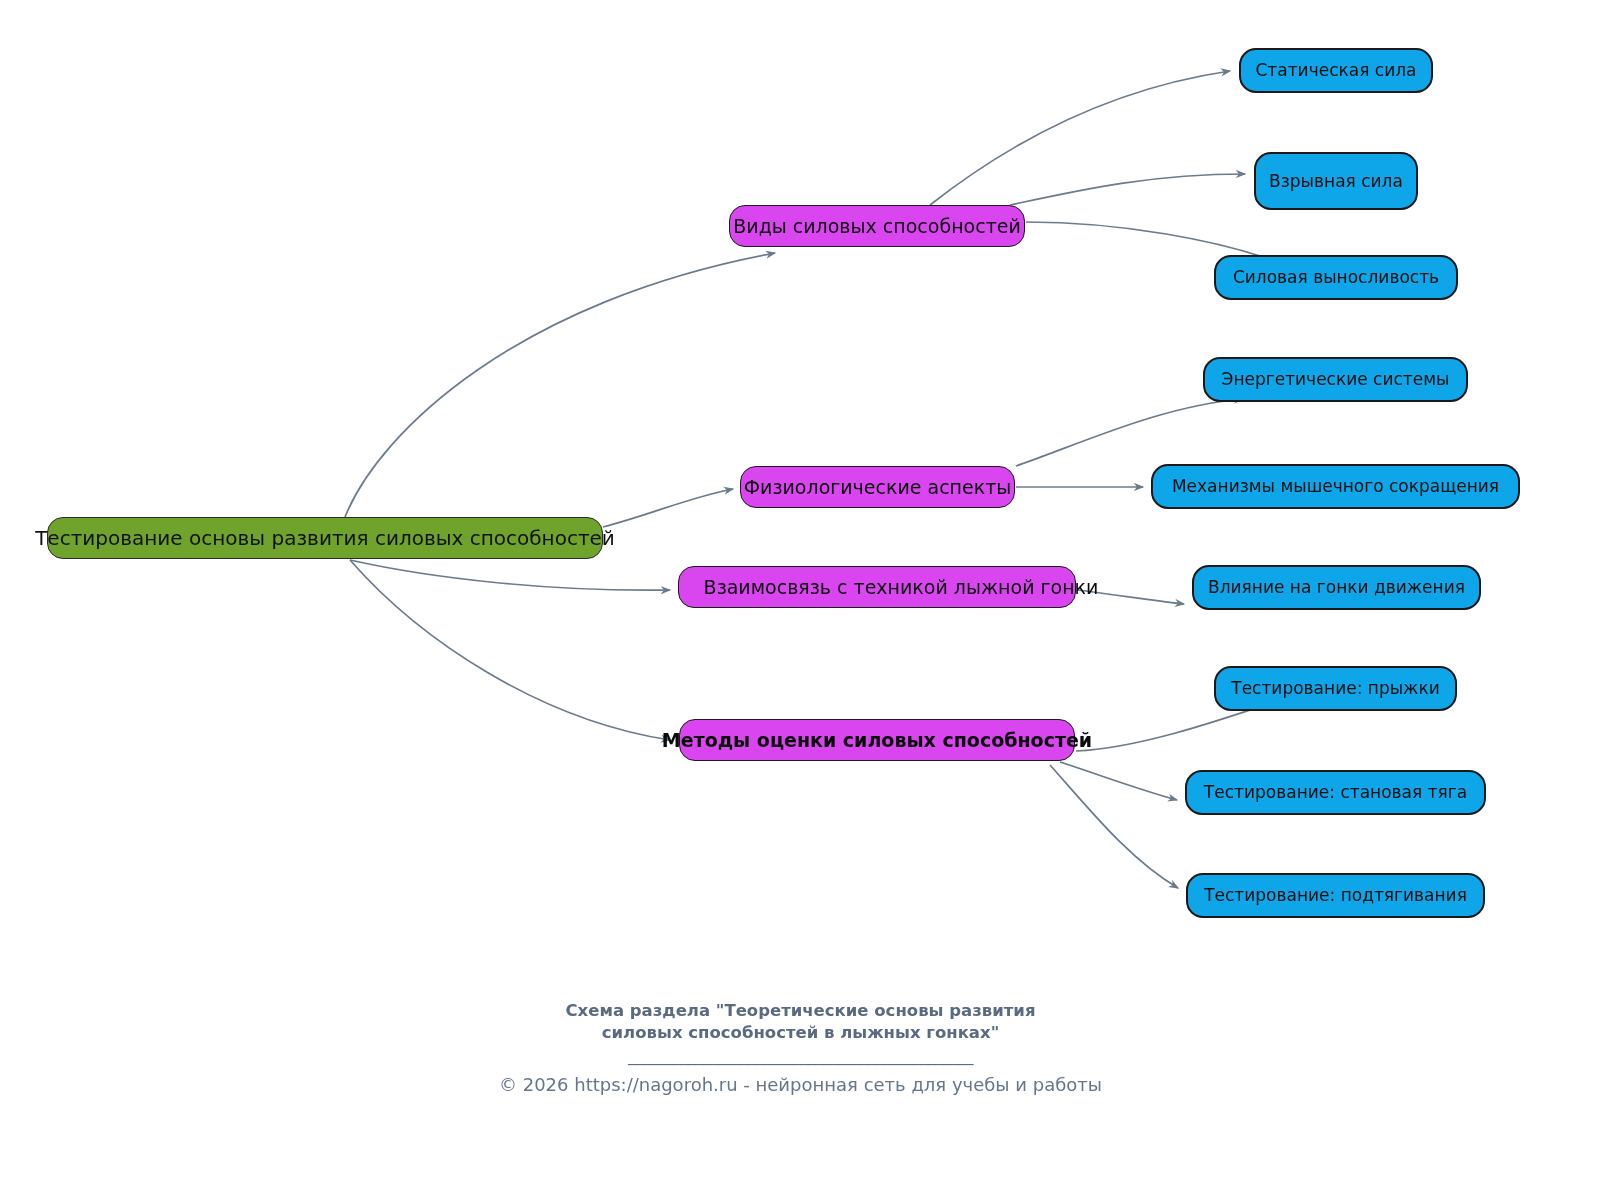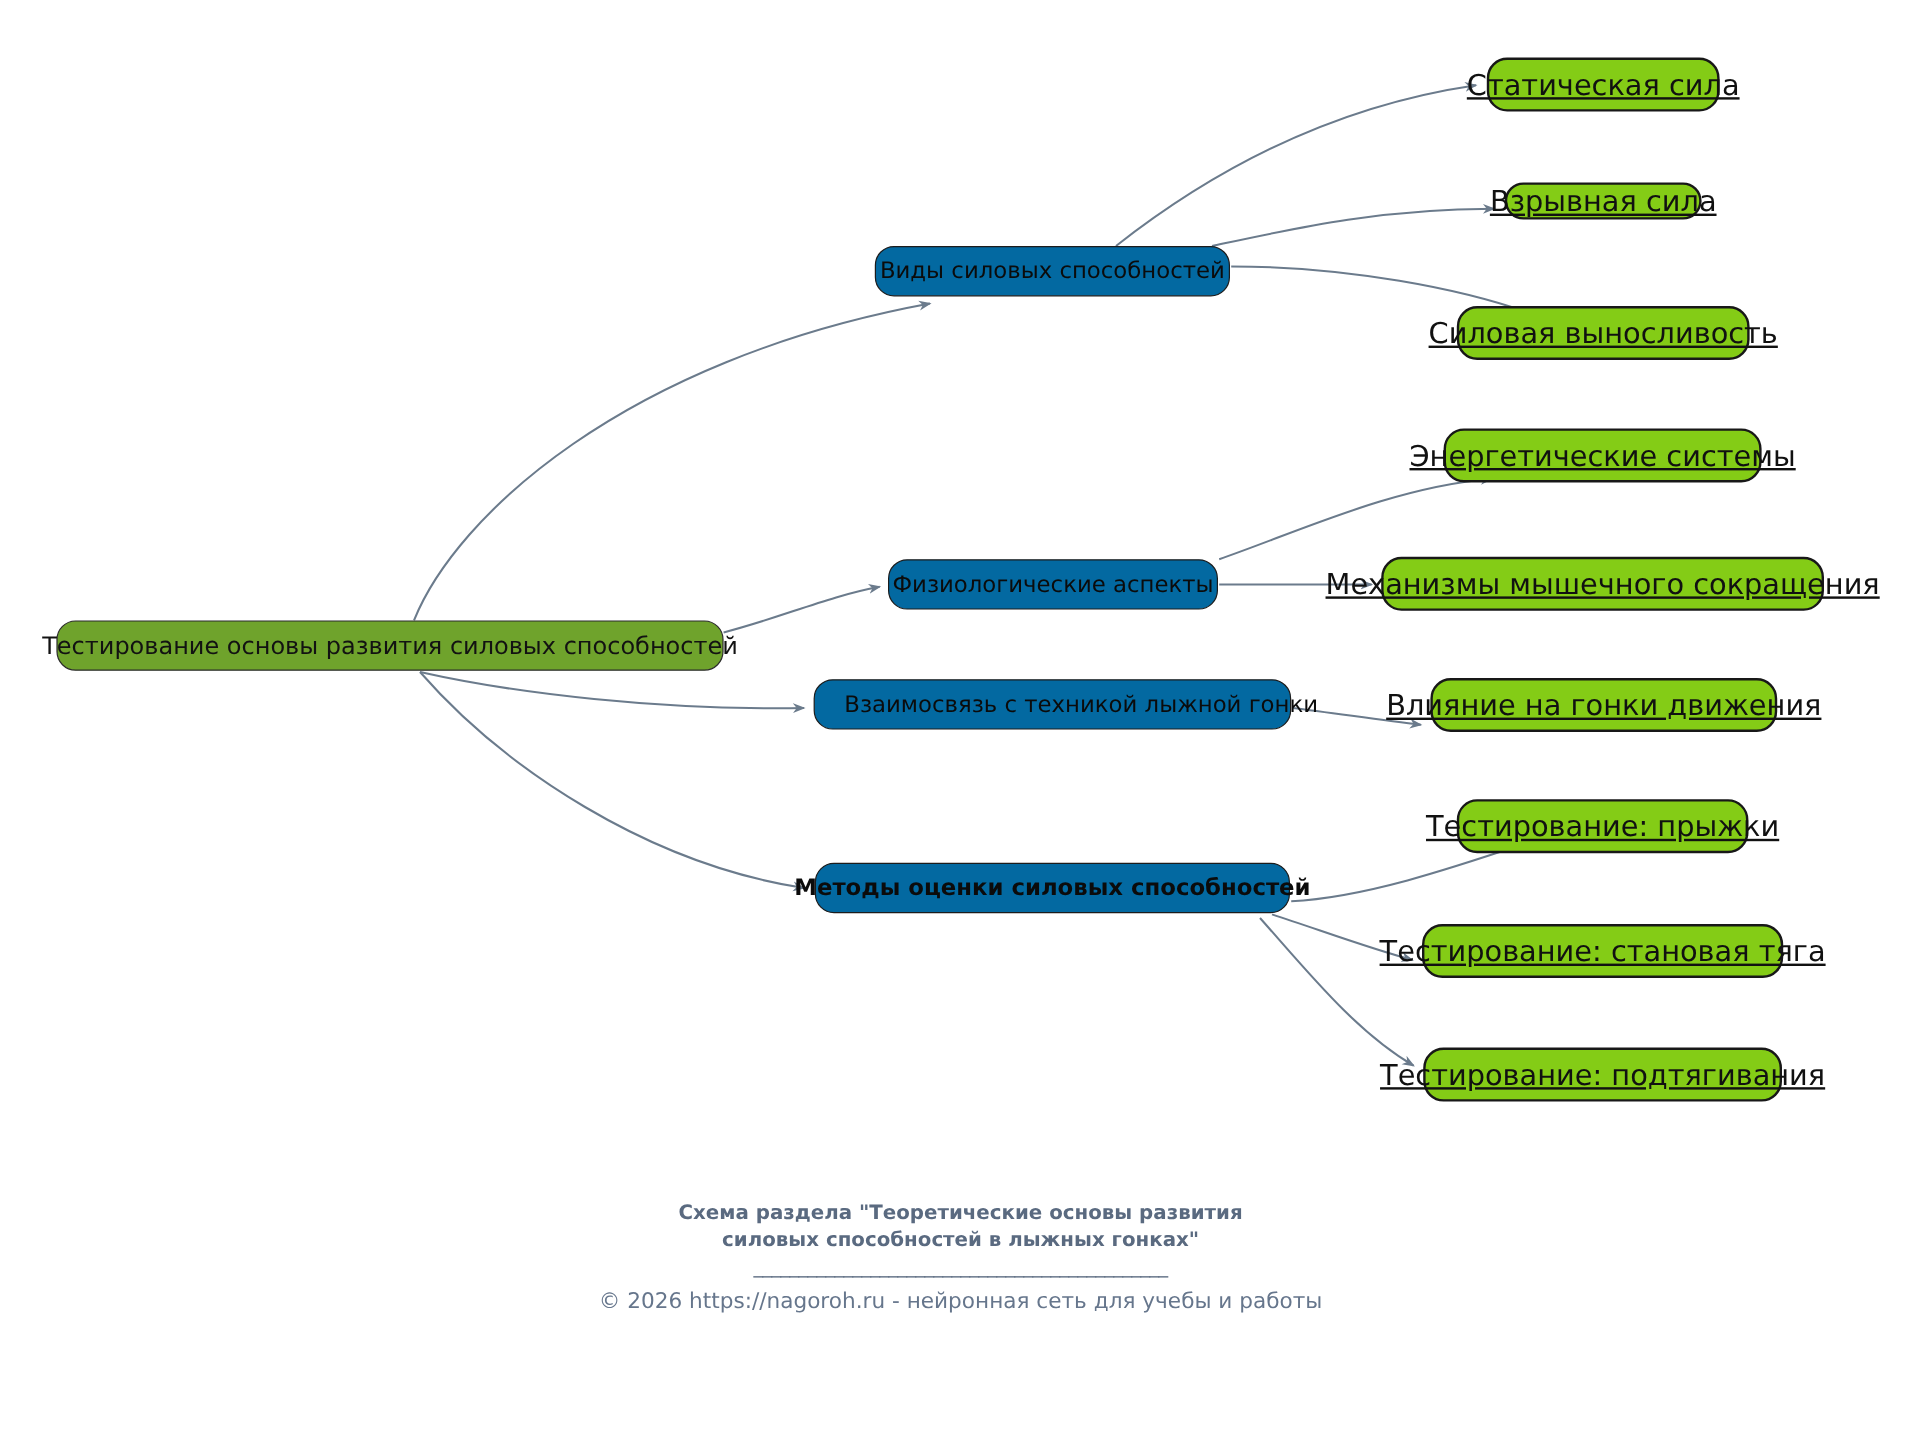--- a/index.html
+++ b/index.html
@@ -41,33 +41,32 @@
     color: #0a0a0a;
   }
   .node.root {
     background: #6FA32C;
     border: 1.6px solid #2b2b2b;
     border-radius: 16px;
     font-size: 20px;
     color: #121212;
   }
   .node.branch {
-    background: #0369a1;
+    background: #d946ef;
     border: 1.6px solid #1c1c1c;
     border-radius: 16px;
     font-size: 19px;
     color: #0b0b0b;
   }
   .node.leaf {
-    background: #84cc16;
+    background: #0ea5e9;
     border: 2.1px solid #181818;
     border-radius: 17px;
-    font-size: 24px;
+    font-size: 17px;
     color: #111111;
-    text-decoration: underline;
   }
   .footer {
     position: absolute;
     left: 0;
     width: 1601px;
     text-align: center;
     font-family: "DejaVu Sans", sans-serif;
   }
   #caption {
     top: 1000px;
@@ -129,21 +128,21 @@
       </div>
       <div class="node branch" style="left: 678px; top: 566px; width: 398px; height: 42px; padding-left: 48px;">
         <span>Взаимосвязь с техникой лыжной гонки</span>
       </div>
       <div class="node branch" style="left: 679px; top: 719px; width: 396px; height: 42px; font-weight: bold;">
         <span>Методы оценки силовых способностей</span>
       </div>
       <div class="node leaf" style="left: 1239px; top: 48px; width: 194px; height: 45px;">
         <span>Статическая сила</span>
       </div>
-      <div class="node leaf" style="left: 1254px; top: 152px; width: 164px; height: 31px;">
+      <div class="node leaf" style="left: 1254px; top: 152px; width: 164px; height: 58px;">
         <span>Взрывная сила</span>
       </div>
       <div class="node leaf" style="left: 1214px; top: 255px; width: 244px; height: 45px;">
         <span>Силовая выносливость</span>
       </div>
       <div class="node leaf" style="left: 1203px; top: 357px; width: 265px; height: 45px;">
         <span>Энергетические системы</span>
       </div>
       <div class="node leaf" style="left: 1151px; top: 464px; width: 369px; height: 45px;">
         <span>Механизмы мышечного сокращения</span>

